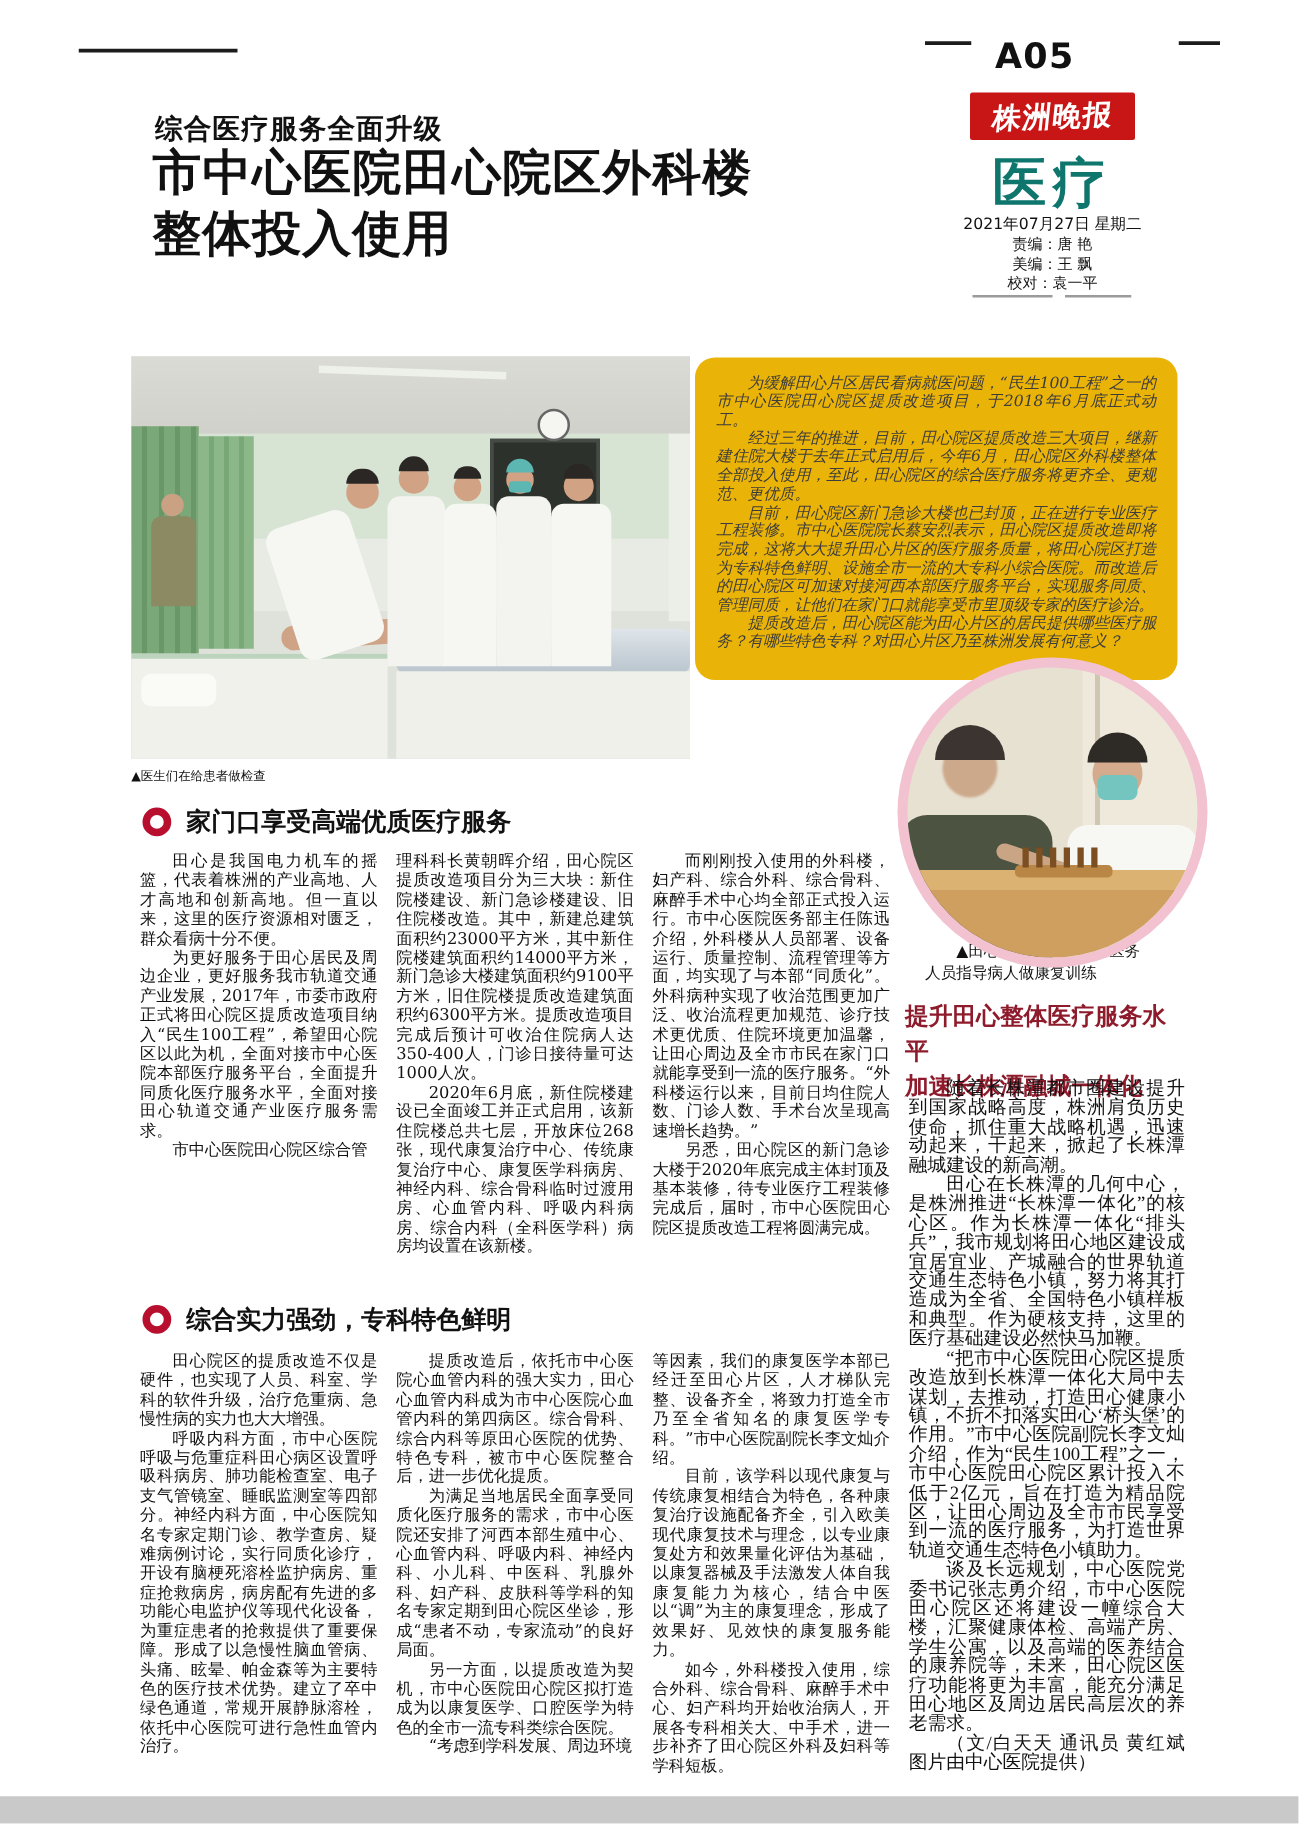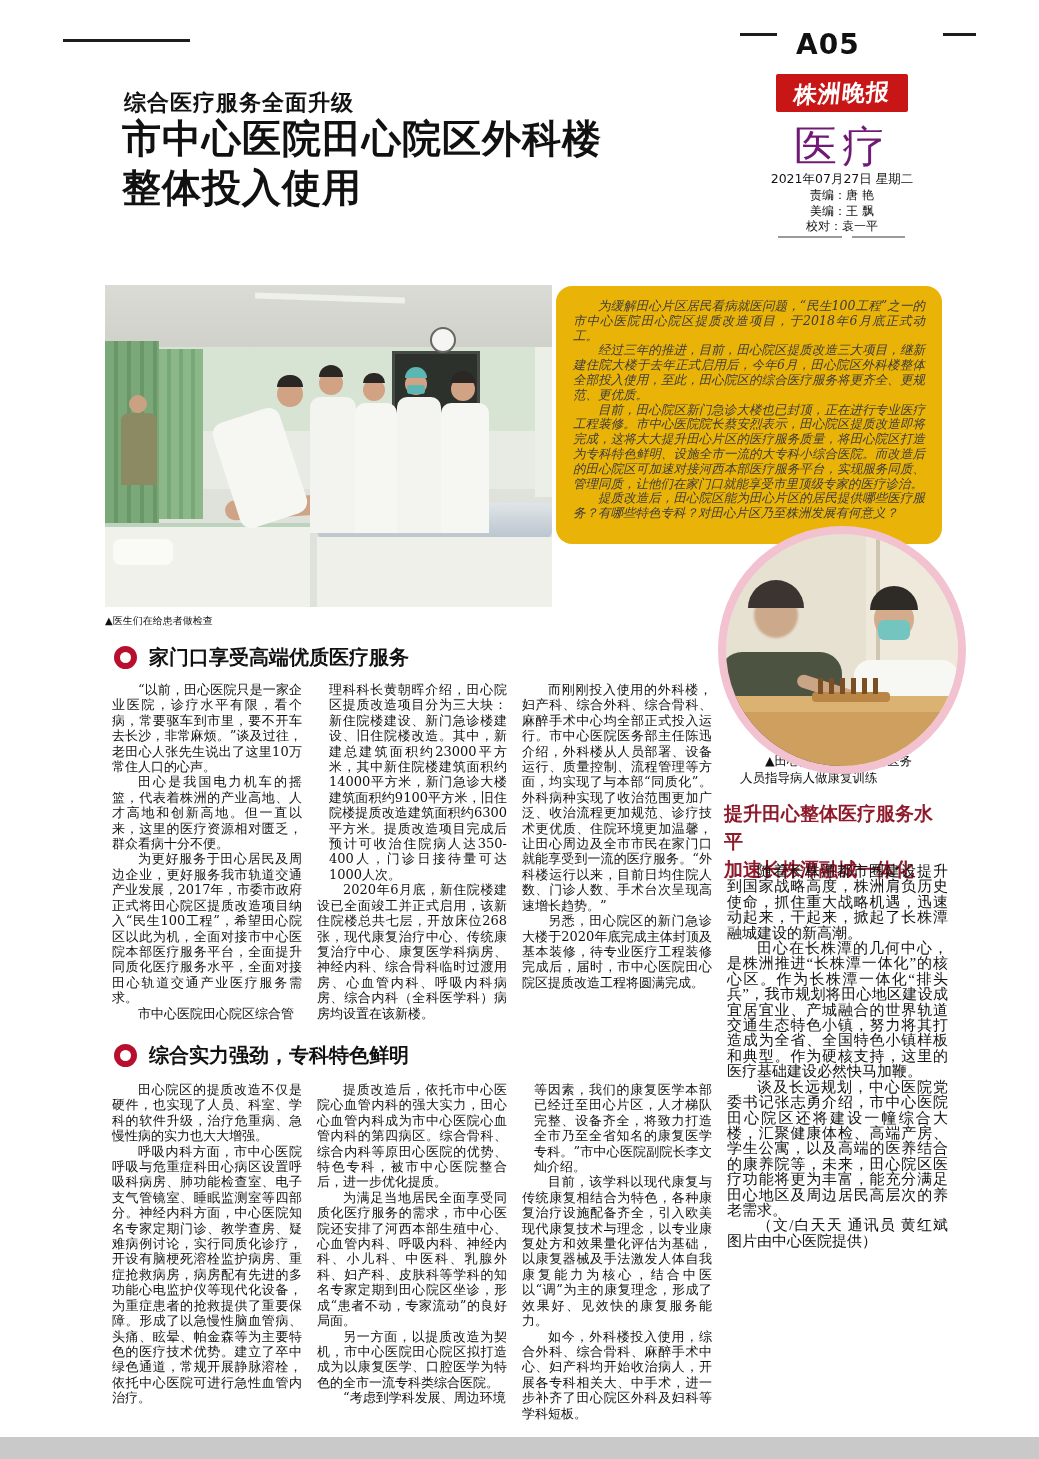--- a/index.html
+++ b/index.html
@@ -10,21 +10,21 @@
   .rule{background:#1c1c1c;height:3px;}
   .rule-grey{background:#9a9a9a;height:2px;}
   
   .pageno{left:796px;top:28px;width:100px;text-align:left;font-family:"DejaVu Sans",sans-serif;
           font-size:28px;font-weight:bold;letter-spacing:1px;}
   .masthead{left:776px;top:74px;width:132px;height:38px;background:#c81616;border-radius:2px;
             display:flex;align-items:center;justify-content:center;}
   .masthead span{color:#fff;font-family:"DejaVu Serif",serif;font-weight:bold;font-size:23px;
             transform:skewX(-8deg) rotate(-2deg);letter-spacing:1px;}
   .section-name{left:770px;top:118px;width:144px;text-align:center;font-family:"DejaVu Sans",sans-serif;
-            font-size:43px;font-weight:normal;color:#701a75;letter-spacing:5px;}
+            font-size:43px;font-weight:bold;color:#0f766e;letter-spacing:5px;}
   .dateline{left:752px;top:171px;width:180px;text-align:center;font-size:12.5px;font-family:"DejaVu Sans",sans-serif;}
   .editors{left:770px;top:188px;width:144px;text-align:center;font-size:12px;line-height:15.5px;
             font-family:"DejaVu Sans",sans-serif;}
   
   .kicker{left:124px;top:88px;font-family:"DejaVu Sans",sans-serif;font-size:22px;font-weight:600;letter-spacing:1px;}
   .main-title{left:122px;top:114px;width:620px;font-family:"DejaVu Sans",sans-serif;font-size:39px;
             font-weight:800;line-height:49px;letter-spacing:1px;}
   .subhead{left:138px;top:214px;font-family:"DejaVu Sans",sans-serif;font-size:22px;font-weight:600;}
   
   .photo-main{left:105px;top:285px;width:447px;height:322px;overflow:hidden;background:#dfe2da;}
@@ -41,21 +41,21 @@
   .caption2 div:first-child{text-indent:2em;}
   
   .side-title{left:724px;top:799px;width:226px;font-family:"DejaVu Sans",sans-serif;
             font-size:19px;font-weight:800;line-height:28px;color:#8e1b2c;}
   .side-body{left:727px;top:864px;width:221px;}
   .side-body p{margin:0;text-indent:2em;text-align:justify;font-size:15px;line-height:15.4px;font-family:Liberation Serif, serif;}
   
   .sec-head{font-family:"DejaVu Sans",sans-serif;font-size:20px;font-weight:800;display:flex;align-items:center;gap:12px;}
   .bullet{width:11px;height:11px;border:6px solid #b80f2f;border-radius:50%;background:#fff;display:inline-block;}
   .col p{margin:0;text-indent:2em;text-align:justify;font-size:13px;line-height:15.4px;}
-  .col.cont p:first-child{text-indent:0;margin-left:12px;}
+  .col.cont p:first-child{text-indent:0;}
   
   .footer-strip{left:0;top:1437px;width:1039px;height:22px;background:#c9c9c9;}
   
   .sh{position:absolute;}
 </style>
 </head>
 <body>
 
 <div class="page">
 
@@ -155,30 +155,30 @@
     <div>人员指导病人做康复训练</div>
   </div>
 
   <div class="abs side-title">
     <div>提升田心整体医疗服务水平</div>
     <div>加速长株潭融城一体化</div>
   </div>
   <div class="abs side-body">
       <p>随着长株潭都市圈建设提升到国家战略高度，株洲肩负历史使命，抓住重大战略机遇，迅速动起来，干起来，掀起了长株潭融城建设的新高潮。</p>
       <p>田心在长株潭的几何中心，是株洲推进“长株潭一体化”的核心区。作为长株潭一体化“排头兵”，我市规划将田心地区建设成宜居宜业、产城融合的世界轨道交通生态特色小镇，努力将其打造成为全省、全国特色小镇样板和典型。作为硬核支持，这里的医疗基础建设必然快马加鞭。</p>
+      <p>“把市中心医院田心院区提质改造放到长株潭一体化大局中去谋划，去推动，打造田心健康小镇，不折不扣落实田心‘桥头堡’的作用。”市中心医院副院长李文灿介绍，作为“民生100工程”之一，市中心医院田心院区累计投入不低于2亿元，旨在打造为精品院区，让田心周边及全市市民享受到一流的医疗服务，为打造世界轨道交通生态特色小镇助力。</p>
       <p>谈及长远规划，中心医院党委书记张志勇介绍，市中心医院田心院区还将建设一幢综合大楼，汇聚健康体检、高端产房、学生公寓，以及高端的医养结合的康养院等，未来，田心院区医疗功能将更为丰富，能充分满足田心地区及周边居民高层次的养老需求。</p>
       <p>（文/白天天 通讯员 黄红斌 图片由中心医院提供）</p>
     </div>
 
   <div class="abs sec-head" style="left:114px;top:644px;">
     <span class="bullet"></span>
     <span>家门口享受高端优质医疗服务</span>
   </div>
   <div class="abs col" style="left:112px;top:682px;width:190px;">
-      <p>“以前，田心医院只是一家企业医院，诊疗水平有限，看个病，常要驱车到市里，要不开车去长沙，非常麻烦。”谈及过往，老田心人张先生说出了这里10万常住人口的心声。</p>
       <p>田心是我国电力机车的摇篮，代表着株洲的产业高地、人才高地和创新高地。但一直以来，这里的医疗资源相对匮乏，群众看病十分不便。</p>
       <p>为更好服务于田心居民及周边企业，更好服务我市轨道交通产业发展，2017年，市委市政府正式将田心院区提质改造项目纳入“民生100工程”，希望田心院区以此为机，全面对接市中心医院本部医疗服务平台，全面提升同质化医疗服务水平，全面对接田心轨道交通产业医疗服务需求。</p>
       <p>市中心医院田心院区综合管</p>
     </div>
   <div class="abs col cont" style="left:317px;top:682px;width:190px;">
       <p>理科科长黄朝晖介绍，田心院区提质改造项目分为三大块：新住院楼建设、新门急诊楼建设、旧住院楼改造。其中，新建总建筑面积约23000平方米，其中新住院楼建筑面积约14000平方米，新门急诊大楼建筑面积约9100平方米，旧住院楼提质改造建筑面积约6300平方米。提质改造项目完成后预计可收治住院病人达350-400人，门诊日接待量可达1000人次。</p>
       <p>2020年6月底，新住院楼建设已全面竣工并正式启用，该新住院楼总共七层，开放床位268张，现代康复治疗中心、传统康复治疗中心、康复医学科病房、神经内科、综合骨科临时过渡用房、心血管内科、呼吸内科病房、综合内科（全科医学科）病房均设置在该新楼。</p>
     </div>
   <div class="abs col" style="left:522px;top:682px;width:190px;">
       <p>而刚刚投入使用的外科楼，妇产科、综合外科、综合骨科、麻醉手术中心均全部正式投入运行。市中心医院医务部主任陈迅介绍，外科楼从人员部署、设备运行、质量控制、流程管理等方面，均实现了与本部“同质化”。外科病种实现了收治范围更加广泛、收治流程更加规范、诊疗技术更优质、住院环境更加温馨，让田心周边及全市市民在家门口就能享受到一流的医疗服务。“外科楼运行以来，目前日均住院人数、门诊人数、手术台次呈现高速增长趋势。”</p>

